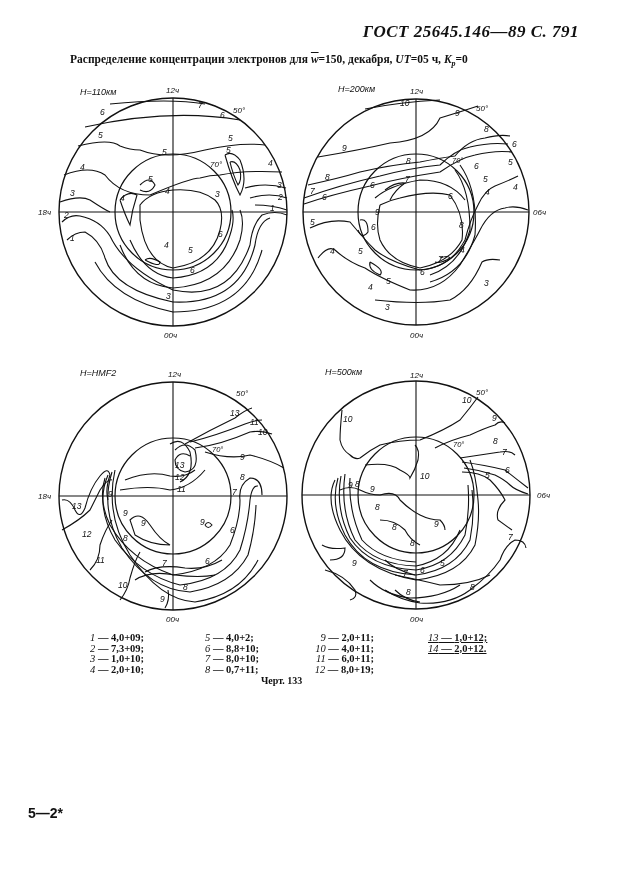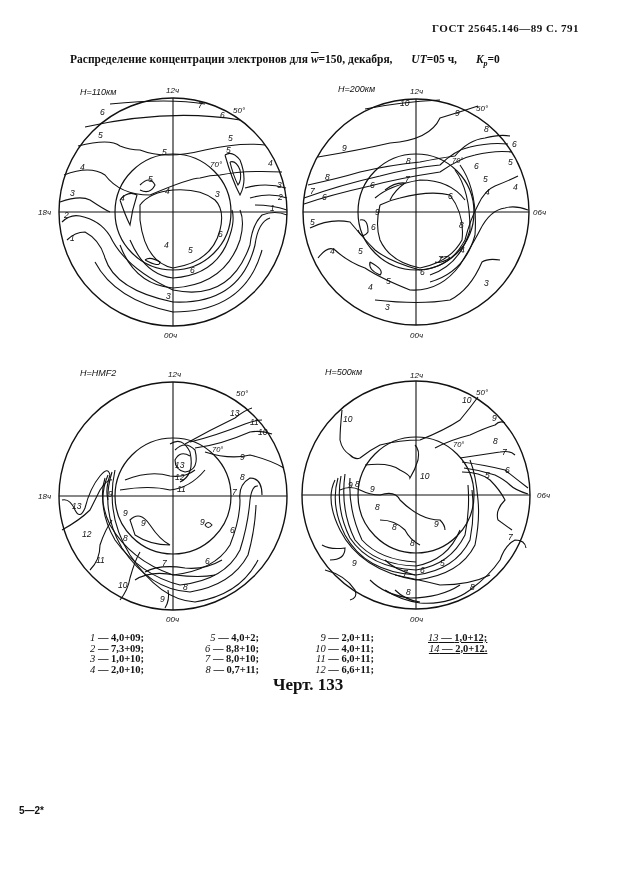--- a/index.html
+++ b/index.html
@@ -1,26 +1,26 @@
 <!DOCTYPE html>
 <html><head>
 <meta charset="utf-8">
 <style>
   html,body{margin:0;padding:0;background:#fff;}
   body{width:629px;height:880px;position:relative;overflow:hidden;font-family:"Liberation Serif",serif;color:#111;}
-  .hdr{position:absolute;top:22px;right:50px;font-family:"Liberation Serif",serif;font-weight:bold;font-size:11px;letter-spacing:0.5px;}
+  .hdr{position:absolute;top:22px;right:50px;font-family:"Liberation Serif",serif;font-weight:bold;font-size:17px;letter-spacing:0.5px;font-style:italic;}
   .title{position:absolute;top:53px;left:70px;font-family:"Liberation Serif",serif;font-weight:bold;font-size:11.5px;white-space:nowrap;}
-  .title i{font-style:italic;margin-left:16px;}
+  .title i{font-style:italic;}
   .over{text-decoration:overline;font-style:italic;}
   svg.plot{position:absolute;left:0;top:0;}
   .legend{position:absolute;top:633px;font-family:"Liberation Serif",serif;font-size:10.5px;line-height:10.5px;font-weight:bold;}
-  .legend div{white-space:nowrap;text-align:right;}
+  .legend div{white-space:nowrap;}
   .legend i{font-style:italic;font-weight:normal;}
-  .caption{position:absolute;top:675px;left:273px;font-family:"Liberation Serif",serif;font-weight:bold;font-size:17px;}
-  .footer{position:absolute;top:805px;left:19px;font-family:"Liberation Sans",sans-serif;font-weight:bold;font-size:10px;}
+  .caption{position:absolute;top:675px;left:261px;font-family:"Liberation Serif",serif;font-weight:bold;font-size:10px;}
+  .footer{position:absolute;top:805px;left:28px;font-family:"Liberation Sans",sans-serif;font-weight:bold;font-size:14px;}
 </style>
 </head>
 <body>
 
 <div class="hdr">ГОСТ  25645.146—89  С. 791</div>
 
 <div class="title"><span>Распределение концентрации электронов  для </span><span class="over">w</span><span>=150, декабря, </span><i>UT</i><span>=05 ч, </span><i>K</i><sub style="font-size:8px;font-style:italic">p</sub><span>=0</span></div>
 
 <svg class="plot" width="629" height="880" viewBox="0 0 629 880" style="font-family:'Liberation Sans',sans-serif;" fill="none" stroke="#111" stroke-width="1.1">
 
@@ -272,21 +272,21 @@
 <div class="legend" style="left:205px;">
   <div><i>5</i> — <span>4,0+2;</span></div>
   <div><i>6</i> — <span>8,8+10;</span></div>
   <div><i>7</i> — <span>8,0+10;</span></div>
   <div><i>8</i> — <span>0,7+11;</span></div>
 </div>
 <div class="legend" style="left:314px;text-align:right;width:60px;font-family:Liberation Serif, serif;">
   <div><i>9</i> — <span>2,0+11;</span></div>
   <div><i>10</i> — <span>4,0+11;</span></div>
   <div><i>11</i> — <span>6,0+11;</span></div>
-  <div><i>12</i> — <span>6,6+11;</span></div>
+  <div><i>12</i> — <span>8,0+19;</span></div>
 </div>
 <div class="legend" style="left:428px;text-decoration:underline;">
   <div><i>13</i> — <span>1,0+12;</span></div>
   <div><i>14</i> — <span>2,0+12.</span></div>
 </div>
 
 <div class="caption">Черт. 133</div>
 <div class="footer">5—2*</div>
 
 </body></html>

